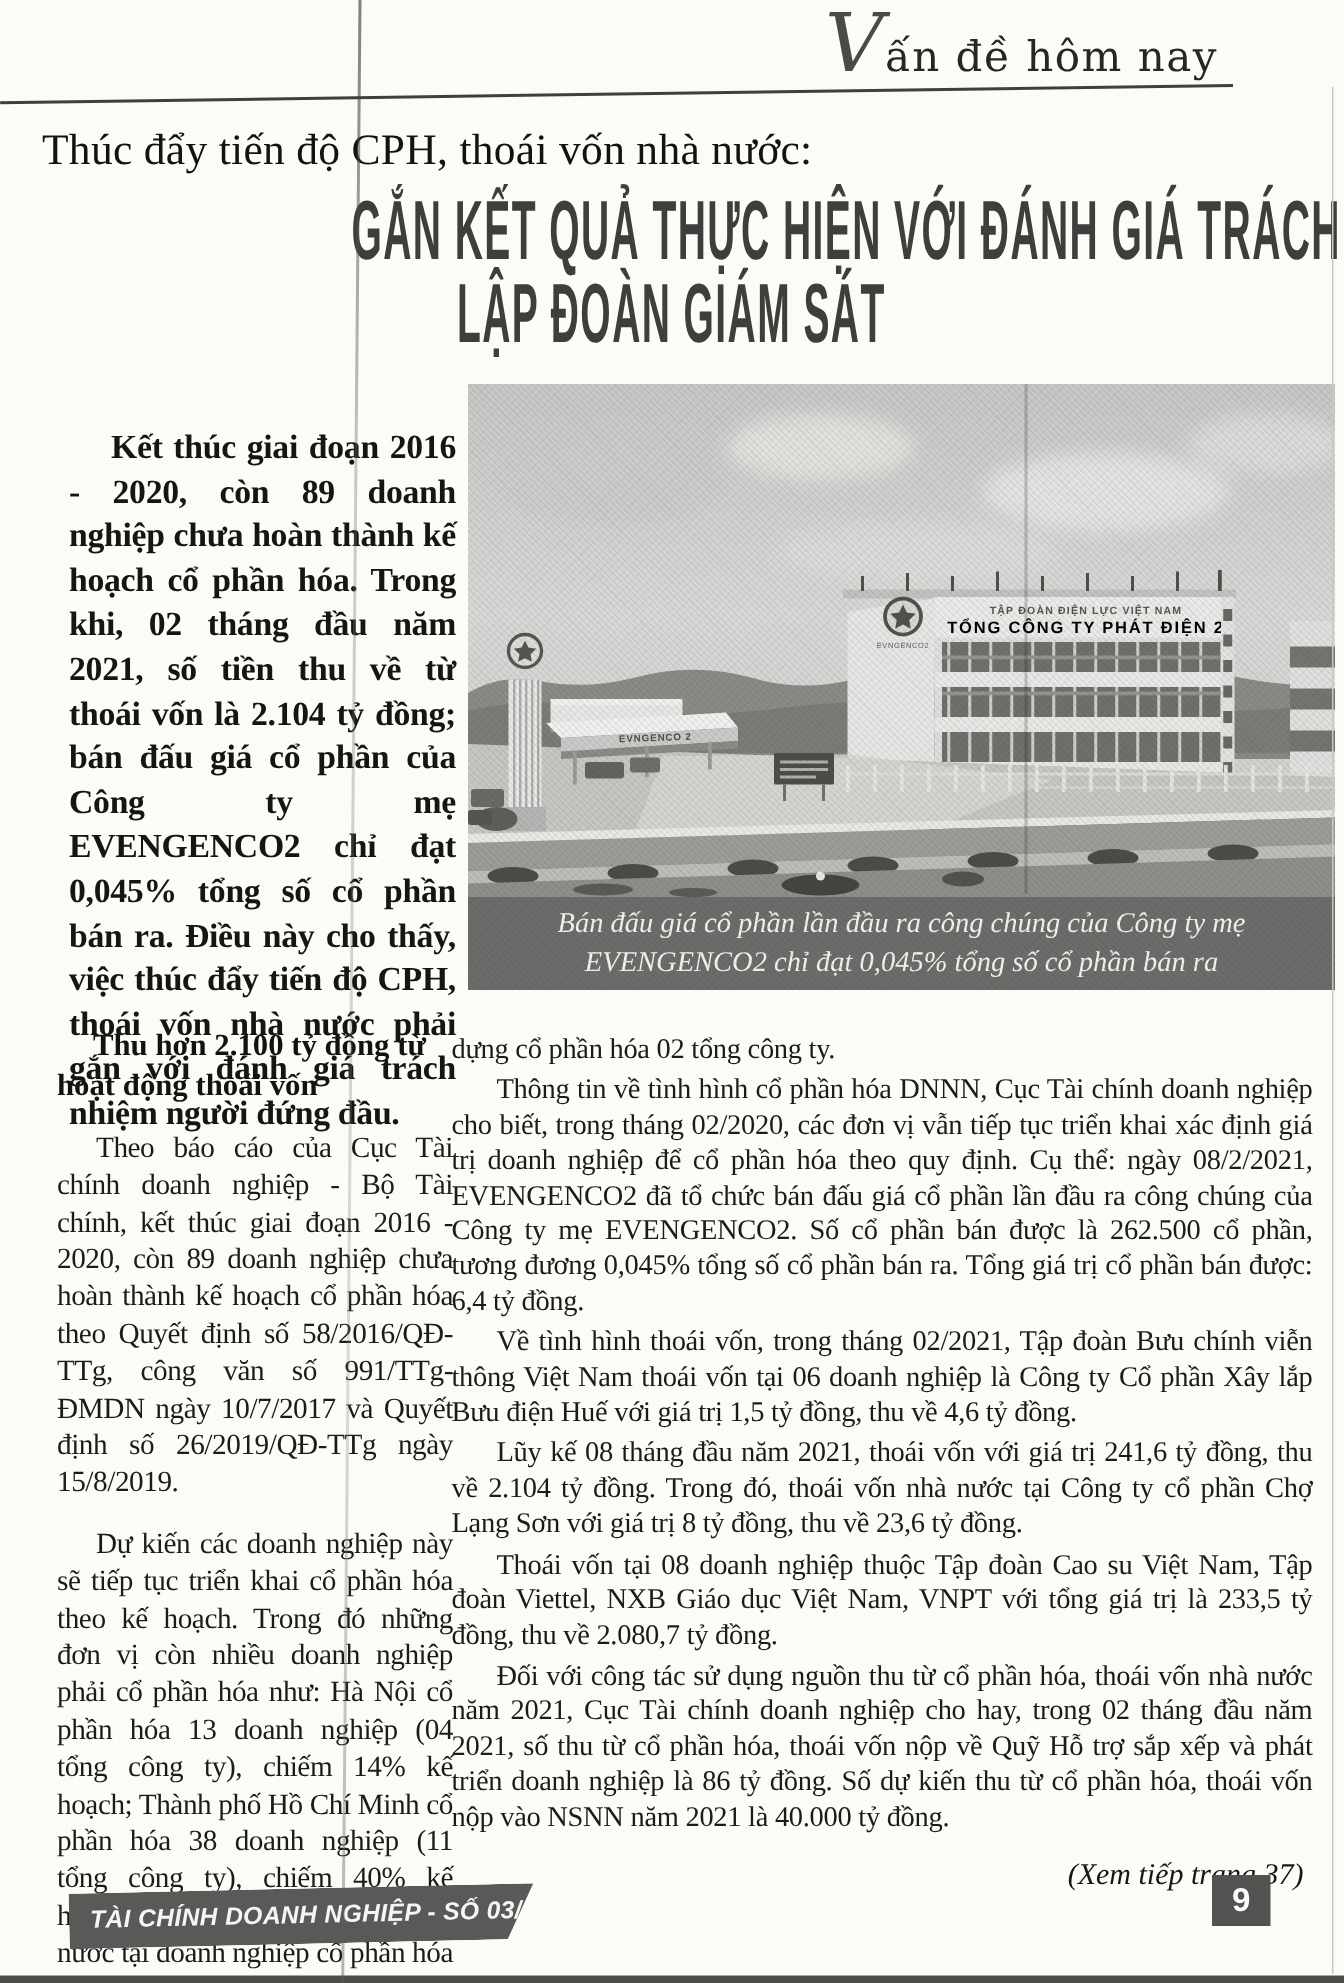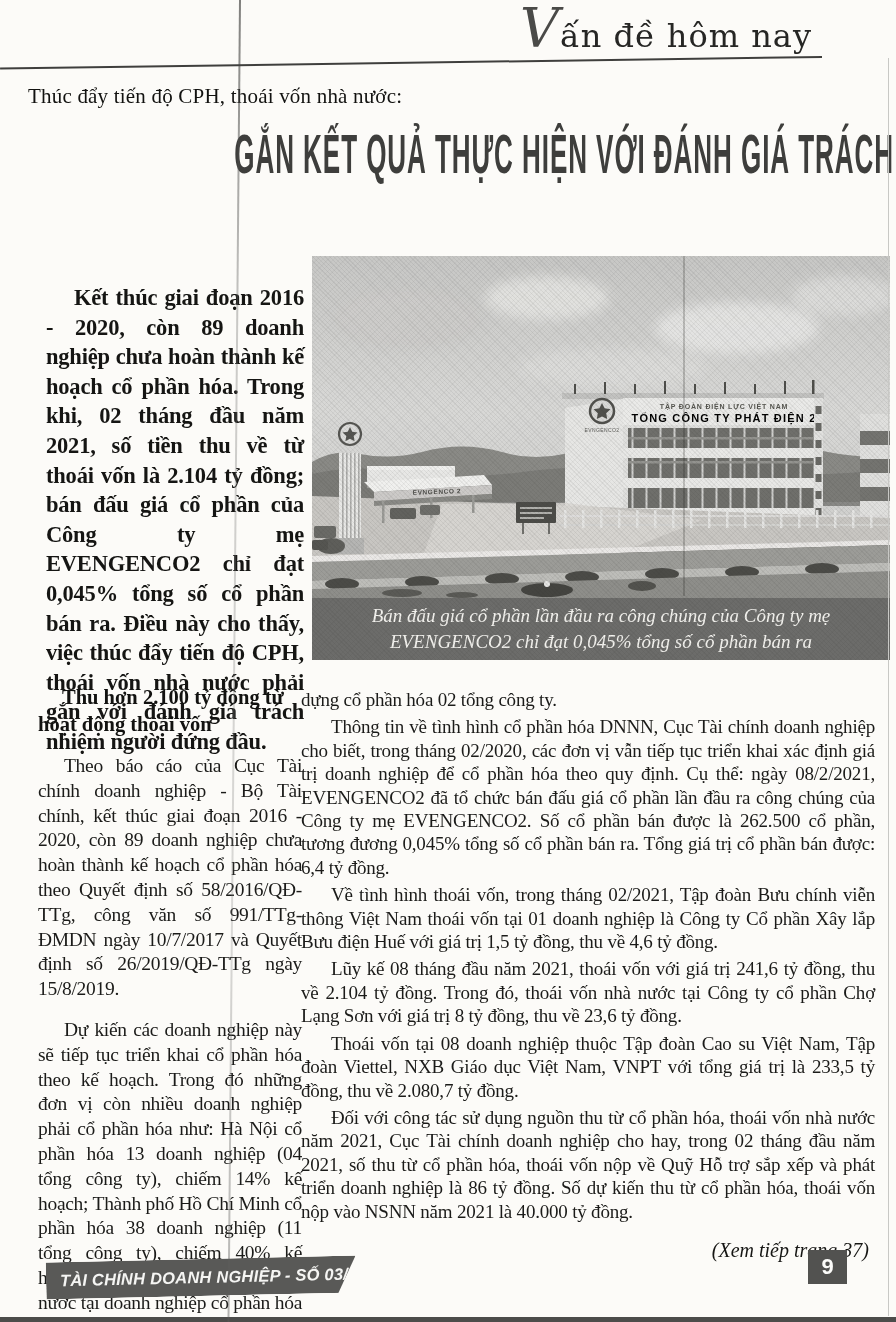--- a/index.html
+++ b/index.html
@@ -4,24 +4,24 @@
 <style>
   html,body{margin:0;padding:0;background:#e9e9e6;}
   .page{
     position:relative; width:896px; height:1322px; margin:0 auto;
     background:#fcfbf8; overflow:hidden;
     font-family:"Liberation Serif","DejaVu Serif",serif; color:#1c1c1a;
   }
   
   .section-header{position:absolute; top:2px; right:84px; display:flex; align-items:baseline; white-space:nowrap;}
   .section-initial{font-family:"DejaVu Serif",serif; font-style:italic; font-size:54px; line-height:54px; color:#4a4a48; margin-right:1px;}
-  .section-rest{font-family:"DejaVu Serif",serif; font-size:32px; letter-spacing:1px; color:#262624;}
+  .section-rest{font-family:"DejaVu Serif",serif; font-size:28px; letter-spacing:1px; color:#262624;}
   .header-rule{position:absolute; left:0; top:56px; width:822px; height:2px; background:#3f3f3d; transform:rotate(-0.8deg); transform-origin:right center;}
   
-  .kicker{position:absolute; left:28px; top:84px; font-size:21px; letter-spacing:0.2px; color:#121210; font-weight:500;}
+  .kicker{position:absolute; left:28px; top:84px; font-size:29px; letter-spacing:0.2px; color:#121210; font-weight:500;}
   .headline{position:absolute; left:0; top:121px; width:896px; text-align:center; color:#3e3e3c;}
   .headline .hl-line{display:block; text-align:center; height:55px;}
   .headline .hl-inner{
     display:inline-block; white-space:nowrap;
     font-family:"Liberation Sans",sans-serif; font-weight:700;
     font-size:42px; line-height:50px; letter-spacing:1.5px;
     transform:scale(0.62,1.33); transform-origin:center top;
   }
   
   .lede{
@@ -84,20 +84,21 @@
 
   <div class="section-header">
     <span class="section-initial">V</span>
     <span class="section-rest">ấn đề hôm nay</span>
   </div>
   <div class="header-rule"></div>
 
   <div class="kicker">Thúc đẩy tiến độ CPH, thoái vốn nhà nước:</div>
   <div class="headline">
     <span class="hl-line"><span class="hl-inner">GẮN KẾT QUẢ THỰC HIỆN VỚI ĐÁNH GIÁ TRÁCH NHIỆM,</span></span>
+    <span class="hl-line"><span class="hl-inner">LẬP ĐOÀN GIÁM SÁT</span></span>
   </div>
 
   <div class="lede">Kết thúc giai đoạn 2016 - 2020, còn 89 doanh nghiệp chưa hoàn thành kế hoạch cổ phần hóa. Trong khi, 02 tháng đầu năm 2021, số tiền thu về từ thoái vốn là 2.104 tỷ đồng; bán đấu giá cổ phần của Công ty mẹ EVENGENCO2 chỉ đạt 0,045% tổng số cổ phần bán ra. Điều này cho thấy, việc thúc đẩy tiến độ CPH, thoái vốn nhà nước phải gắn với đánh giá trách nhiệm người đứng đầu.</div>
 
   <div class="photo">
     <svg width="578" height="342" viewBox="0 0 578 342">
       <defs>
         <linearGradient id="skyg" x1="0" y1="0" x2="0" y2="1">
           <stop offset="0" stop-color="#c7c7c5"></stop>
           <stop offset="0.45" stop-color="#d8d8d6"></stop>
@@ -296,21 +297,21 @@
 
   <div class="col-left">
     <p class="subhead">Thu hơn 2.100 tỷ đồng từ hoạt động thoái vốn</p>
     <p class="body">Theo báo cáo của Cục Tài chính doanh nghiệp - Bộ Tài chính, kết thúc giai đoạn 2016 - 2020, còn 89 doanh nghiệp chưa hoàn thành kế hoạch cổ phần hóa theo Quyết định số 58/2016/QĐ-TTg, công văn số 991/TTg-ĐMDN ngày 10/7/2017 và Quyết định số 26/2019/QĐ-TTg ngày 15/8/2019.</p>
     <p class="body">Dự kiến các doanh nghiệp này sẽ tiếp tục triển khai cổ phần hóa theo kế hoạch. Trong đó những đơn vị còn nhiều doanh nghiệp phải cổ phần hóa như: Hà Nội cổ phần hóa 13 doanh nghiệp (04 tổng công ty), chiếm 14% kế hoạch; Thành phố Hồ Chí Minh cổ phần hóa 38 doanh nghiệp (11 tổng công ty), chiếm 40% kế hoạch; Ủy ban quản lý vốn nhà nước tại doanh nghiệp cổ phần hóa 06 doanh nghiệp (03 tập đoàn, 03 tổng công ty), Bộ Xây</p>
   </div>
 
   <div class="col-right">
     <p class="body no-indent">dựng cổ phần hóa 02 tổng công ty.</p>
     <p class="body">Thông tin về tình hình cổ phần hóa DNNN, Cục Tài chính doanh nghiệp cho biết, trong tháng 02/2020, các đơn vị vẫn tiếp tục triển khai xác định giá trị doanh nghiệp để cổ phần hóa theo quy định. Cụ thể: ngày 08/2/2021, EVENGENCO2 đã tổ chức bán đấu giá cổ phần lần đầu ra công chúng của Công ty mẹ EVENGENCO2. Số cổ phần bán được là 262.500 cổ phần, tương đương 0,045% tổng số cổ phần bán ra. Tổng giá trị cổ phần bán được: 6,4 tỷ đồng.</p>
-    <p class="body">Về tình hình thoái vốn, trong tháng 02/2021, Tập đoàn Bưu chính viễn thông Việt Nam thoái vốn tại 01 doanh nghiệp là Công ty Cổ phần Xây lắp Bưu điện Huế với giá trị 1,5 tỷ đồng, thu về 4,6 tỷ đồng.</p>
+    <p class="body">Về tình hình thoái vốn, trong tháng 02/2021, Tập đoàn Bưu chính viễn thông Việt Nam thoái vốn tại 06 doanh nghiệp là Công ty Cổ phần Xây lắp Bưu điện Huế với giá trị 1,5 tỷ đồng, thu về 4,6 tỷ đồng.</p>
     <p class="body">Lũy kế 08 tháng đầu năm 2021, thoái vốn với giá trị 241,6 tỷ đồng, thu về 2.104 tỷ đồng. Trong đó, thoái vốn nhà nước tại Công ty cổ phần Chợ Lạng Sơn với giá trị 8 tỷ đồng, thu về 23,6 tỷ đồng.</p>
     <p class="body">Thoái vốn tại 08 doanh nghiệp thuộc Tập đoàn Cao su Việt Nam, Tập đoàn Viettel, NXB Giáo dục Việt Nam, VNPT với tổng giá trị là 233,5 tỷ đồng, thu về 2.080,7 tỷ đồng.</p>
     <p class="body">Đối với công tác sử dụng nguồn thu từ cổ phần hóa, thoái vốn nhà nước năm 2021, Cục Tài chính doanh nghiệp cho hay, trong 02 tháng đầu năm 2021, số thu từ cổ phần hóa, thoái vốn nộp về Quỹ Hỗ trợ sắp xếp và phát triển doanh nghiệp là 86 tỷ đồng. Số dự kiến thu từ cổ phần hóa, thoái vốn nộp vào NSNN năm 2021 là 40.000 tỷ đồng.</p>
     <p class="continuation">(Xem tiếp trang 37)</p>
   </div>
 
   <div class="crease-main"></div>
   <div class="page-edge-right"></div>
   <div class="bottom-strip"></div>
 

